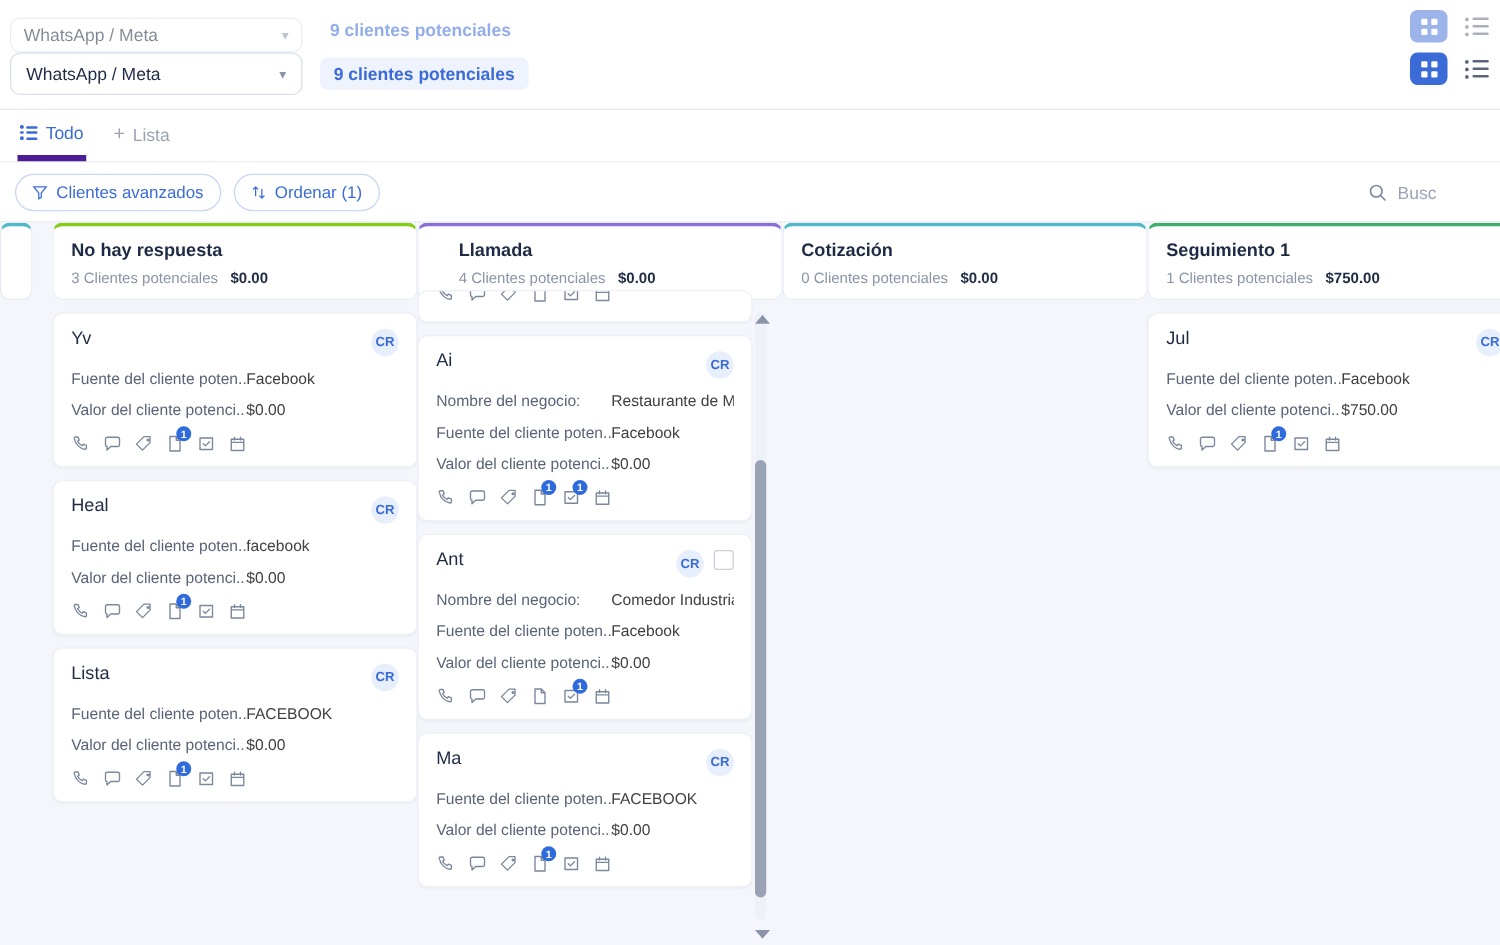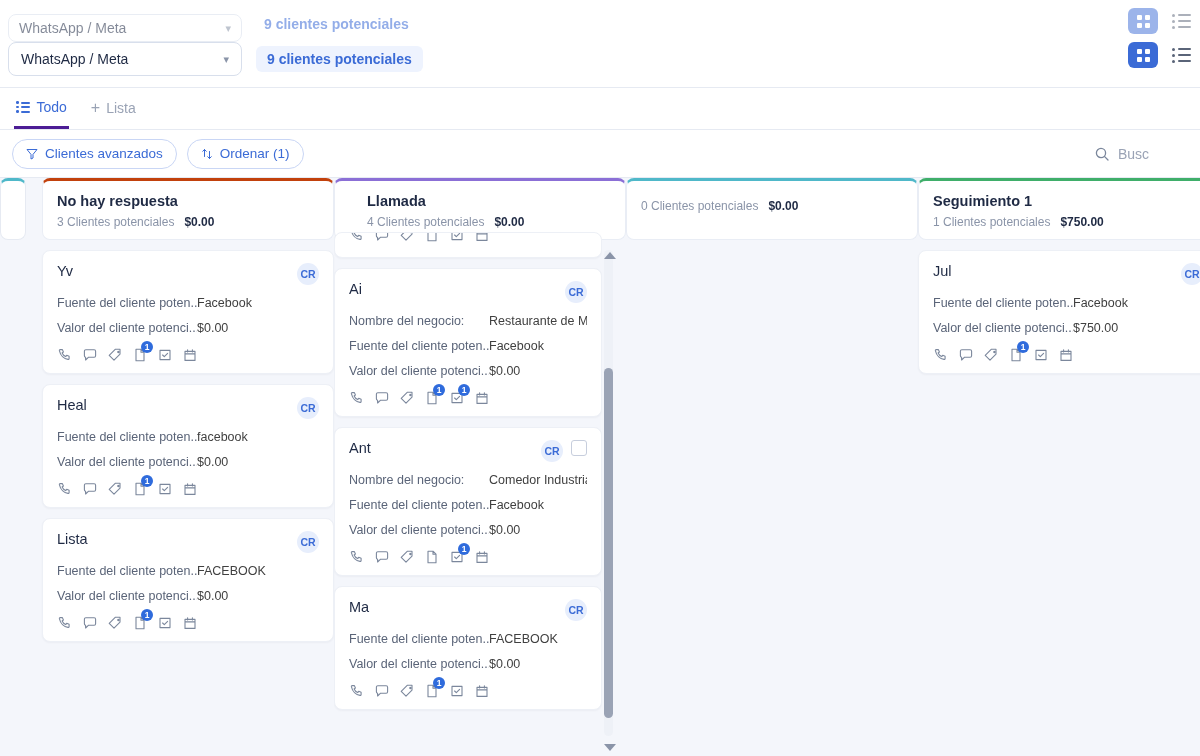--- a/index.html
+++ b/index.html
@@ -68,21 +68,21 @@
 
   
   .tabbar {
     position: absolute; top: 88px; left: 0; width: 1200px; height: 42px;
     background: #fff; border-bottom: 1px solid #e6eaf2;
     display: flex; align-items: center; padding-left: 14px; gap: 22px;
   }
   .tab {
     display: flex; align-items: center; gap: 7px; height: 41px;
     font-size: 14px; color: #3b6bd6; cursor: pointer; font-weight: 500;
-    border-bottom: 3px solid #4c1d95; padding: 0 2px;
+    border-bottom: 5px solid #4c1d95; padding: 0 2px;
   }
   .tab .ico { display: flex; flex-direction: column; gap: 2px; }
   .tab .ico .ln { display: flex; gap: 2px; align-items: center; }
   .tab .ico .bullet { width: 2.5px; height: 2.5px; background: #3b6bd6; border-radius: 50%; }
   .tab .ico .bar { width: 9px; height: 2px; background: #3b6bd6; border-radius: 1px; }
   .tab-add {
     display: flex; align-items: center; gap: 6px; font-size: 14px; color: #9aa3b5;
     cursor: pointer; height: 41px; border-bottom: 2px solid transparent;
   }
   .tab-add .plus { font-size: 16px; color: #9aa3b5; }
@@ -114,21 +114,21 @@
   .col-stub {
     position: absolute; left: 0; top: 0; width: 26px; height: 62px;
     background: #fff; border-radius: 8px; border: 1px solid #e6eaf2;
     border-top: 3px solid #4fb8c9;
   }
   .column { position: absolute; top: 0; width: 292px; }
   .col-head {
     background: #fff; border: 1px solid #e9edf5; border-radius: 8px;
     padding: 12px 14px 11px 14px; height: 62px;
   }
-  .col-head.amber { border-top: 3px solid #c2410c; }
+  .col-head.amber { border-top: 3px solid #84cc16; }
   .col-head.violet { border-top: 3px solid #8b6fd6; padding-left: 32px; }
   .col-head.teal { border-top: 3px solid #4fb8c9; }
   .col-head.green { border-top: 3px solid #3fae6a; }
   .col-title { font-size: 14.5px; font-weight: 700; color: #1f2a44; }
   .col-sub { margin-top: 6px; font-size: 12px; color: #8a94a8; display: flex; gap: 10px; }
   .col-sub b { color: #1f2a44; font-weight: 700; font-size: 12px; }
 
   .cards { margin-top: 10px; position: relative; }
   .card {
     background: #fff; border: 1px solid #edf0f6; border-radius: 8px;
@@ -648,20 +648,21 @@
           </div>
           <div class="vscroll" style="left: 270px; top: 72px; height: 486px;">
             <div class="track"></div>
             <div class="thumb" style="top: 118px; height: 350px;"></div>
           </div>
           <div class="arrow up" style="left: 270px; top: 74px;"></div>
           <div class="arrow down" style="left: 270px; top: 566px;"></div>
         </div>
         <div class="column" style="left: 626px;">
           <div class="col-head teal">
+            <div class="col-title">Cotización</div>
             <div class="col-sub">
               <span>0 Clientes potenciales</span>
               <b>$0.00</b>
             </div>
           </div>
           <div class="cards"></div>
         </div>
         <div class="column" style="left: 918px; width: 300px;">
           <div class="col-head green">
             <div class="col-title">Seguimiento 1</div>

